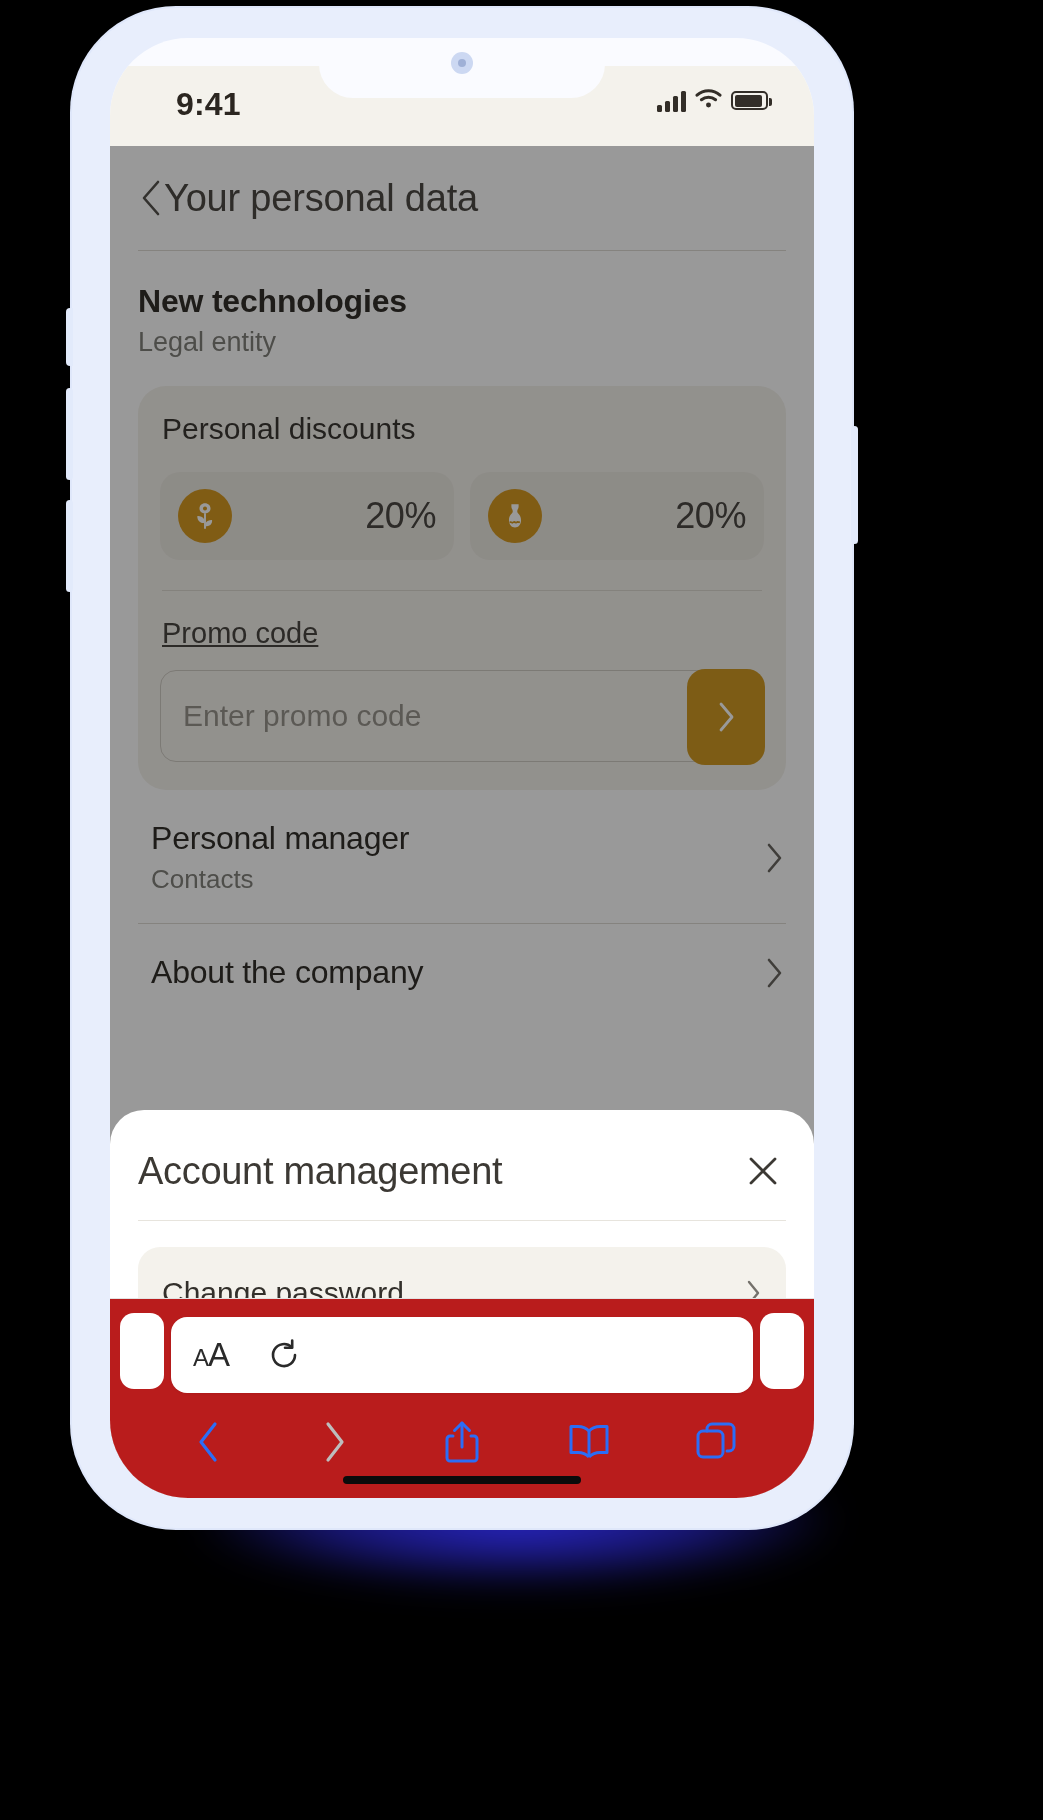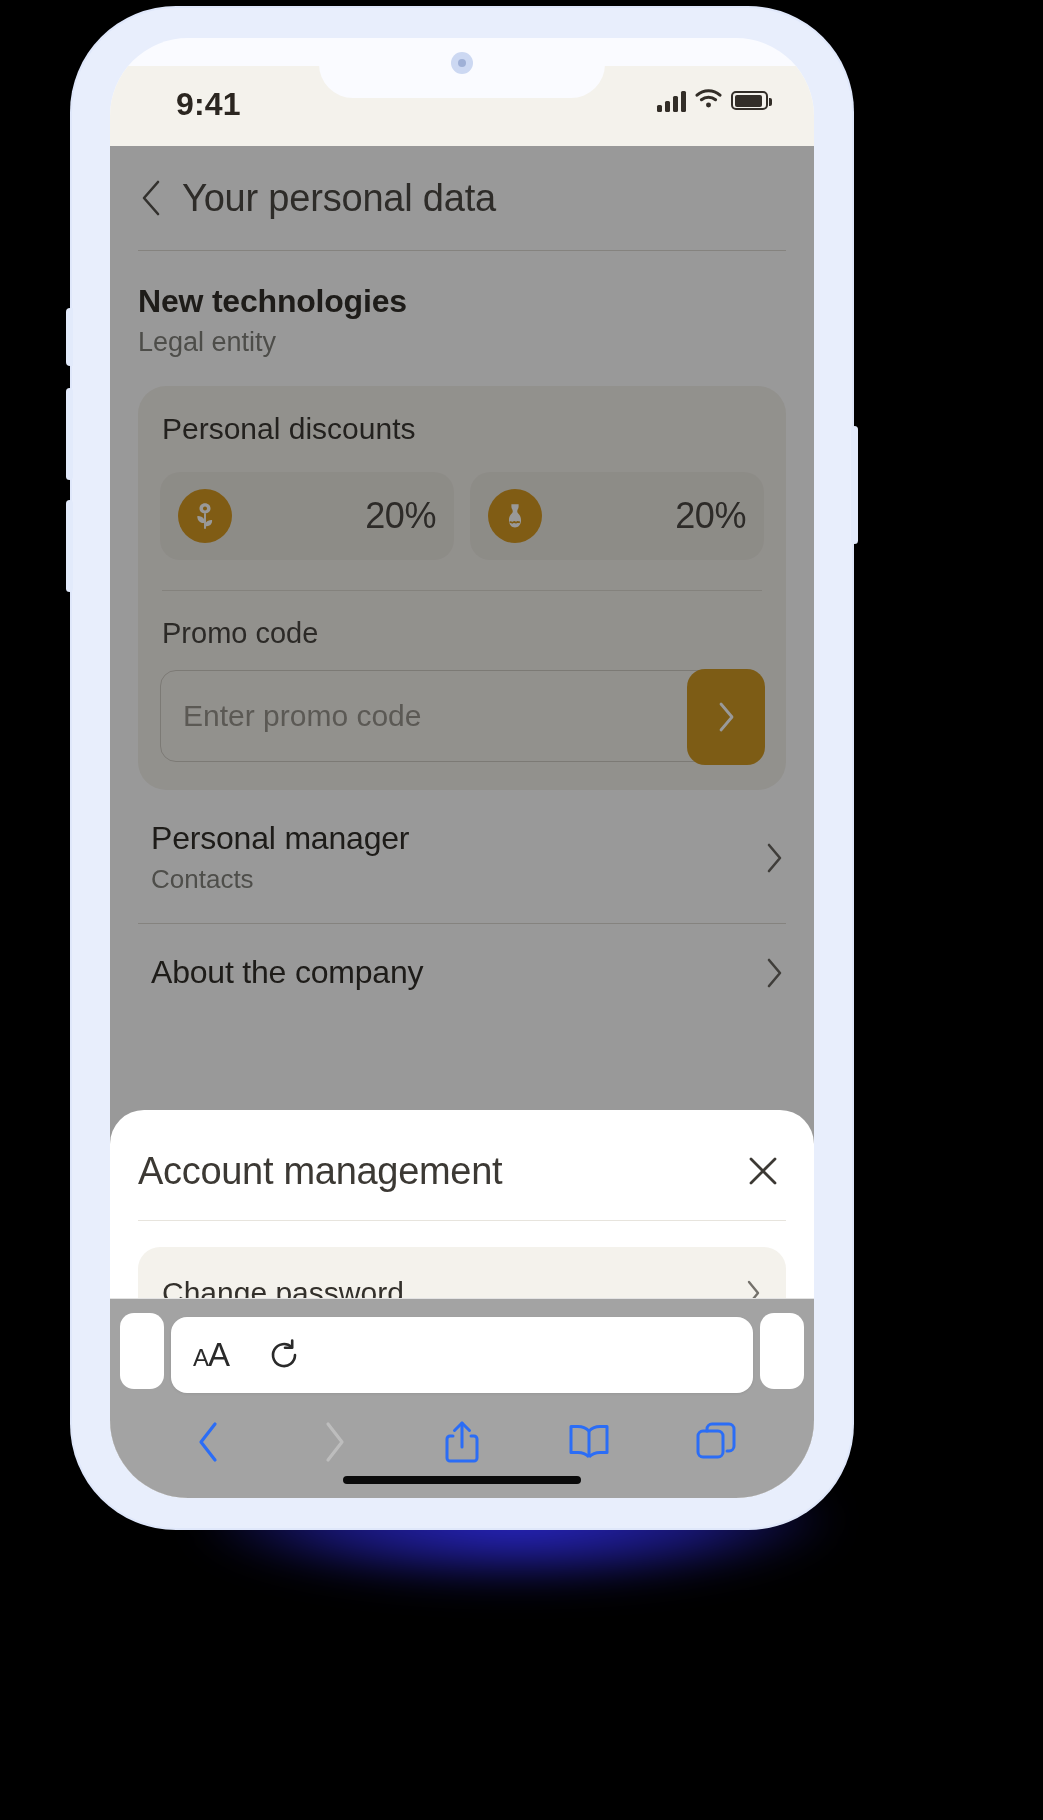--- a/index.html
+++ b/index.html
@@ -157,21 +157,20 @@
   .page-content {
     position: absolute;
     inset: 0;
     z-index: 1;
     padding: 0 28px;
   }
 
   .nav {
     display: flex;
     align-items: center;
-    gap: 18px;
     height: 104px;
   }
   .nav-back {
     width: 26px; height: 40px;
     display: flex; align-items: center; justify-content: center;
   }
   .nav-title {
     font-size: 38px;
     color: #4d4a45;
     letter-spacing: -0.2px;
@@ -227,20 +226,21 @@
     letter-spacing: -0.4px;
     padding-left: 44px;
   }
 
   .card-sep { height: 1px; background: #ddd9d1; margin: 30px 2px 26px; }
   .promo-label {
     font-size: 29px;
     color: #4a4742;
     padding-left: 2px;
     margin-bottom: 20px;
+    text-decoration: underline;
   }
   .promo-field {
     position: relative;
     height: 92px;
     border: 1.6px solid #cfcbc3;
     border-radius: 16px;
     display: flex;
     align-items: center;
     padding: 0 22px;
   }
@@ -318,21 +318,21 @@
     font-size: 30px;
     color: #33302b;
   }
   .sheet-chev { width: 17px; height: 28px; }
 
   
   .browser {
     position: absolute;
     left: 0; right: 0; bottom: 0;
     height: 200px;
-    background: #a3a3a3;
+    background: #b91c1c;
     z-index: 8;
     border-top: 1px solid #e3e3e3;
   }
   .urlbar-wrap {
     position: relative;
     height: 100px;
     padding: 12px 10px 0;
     display: flex;
     align-items: center;
     justify-content: center;

